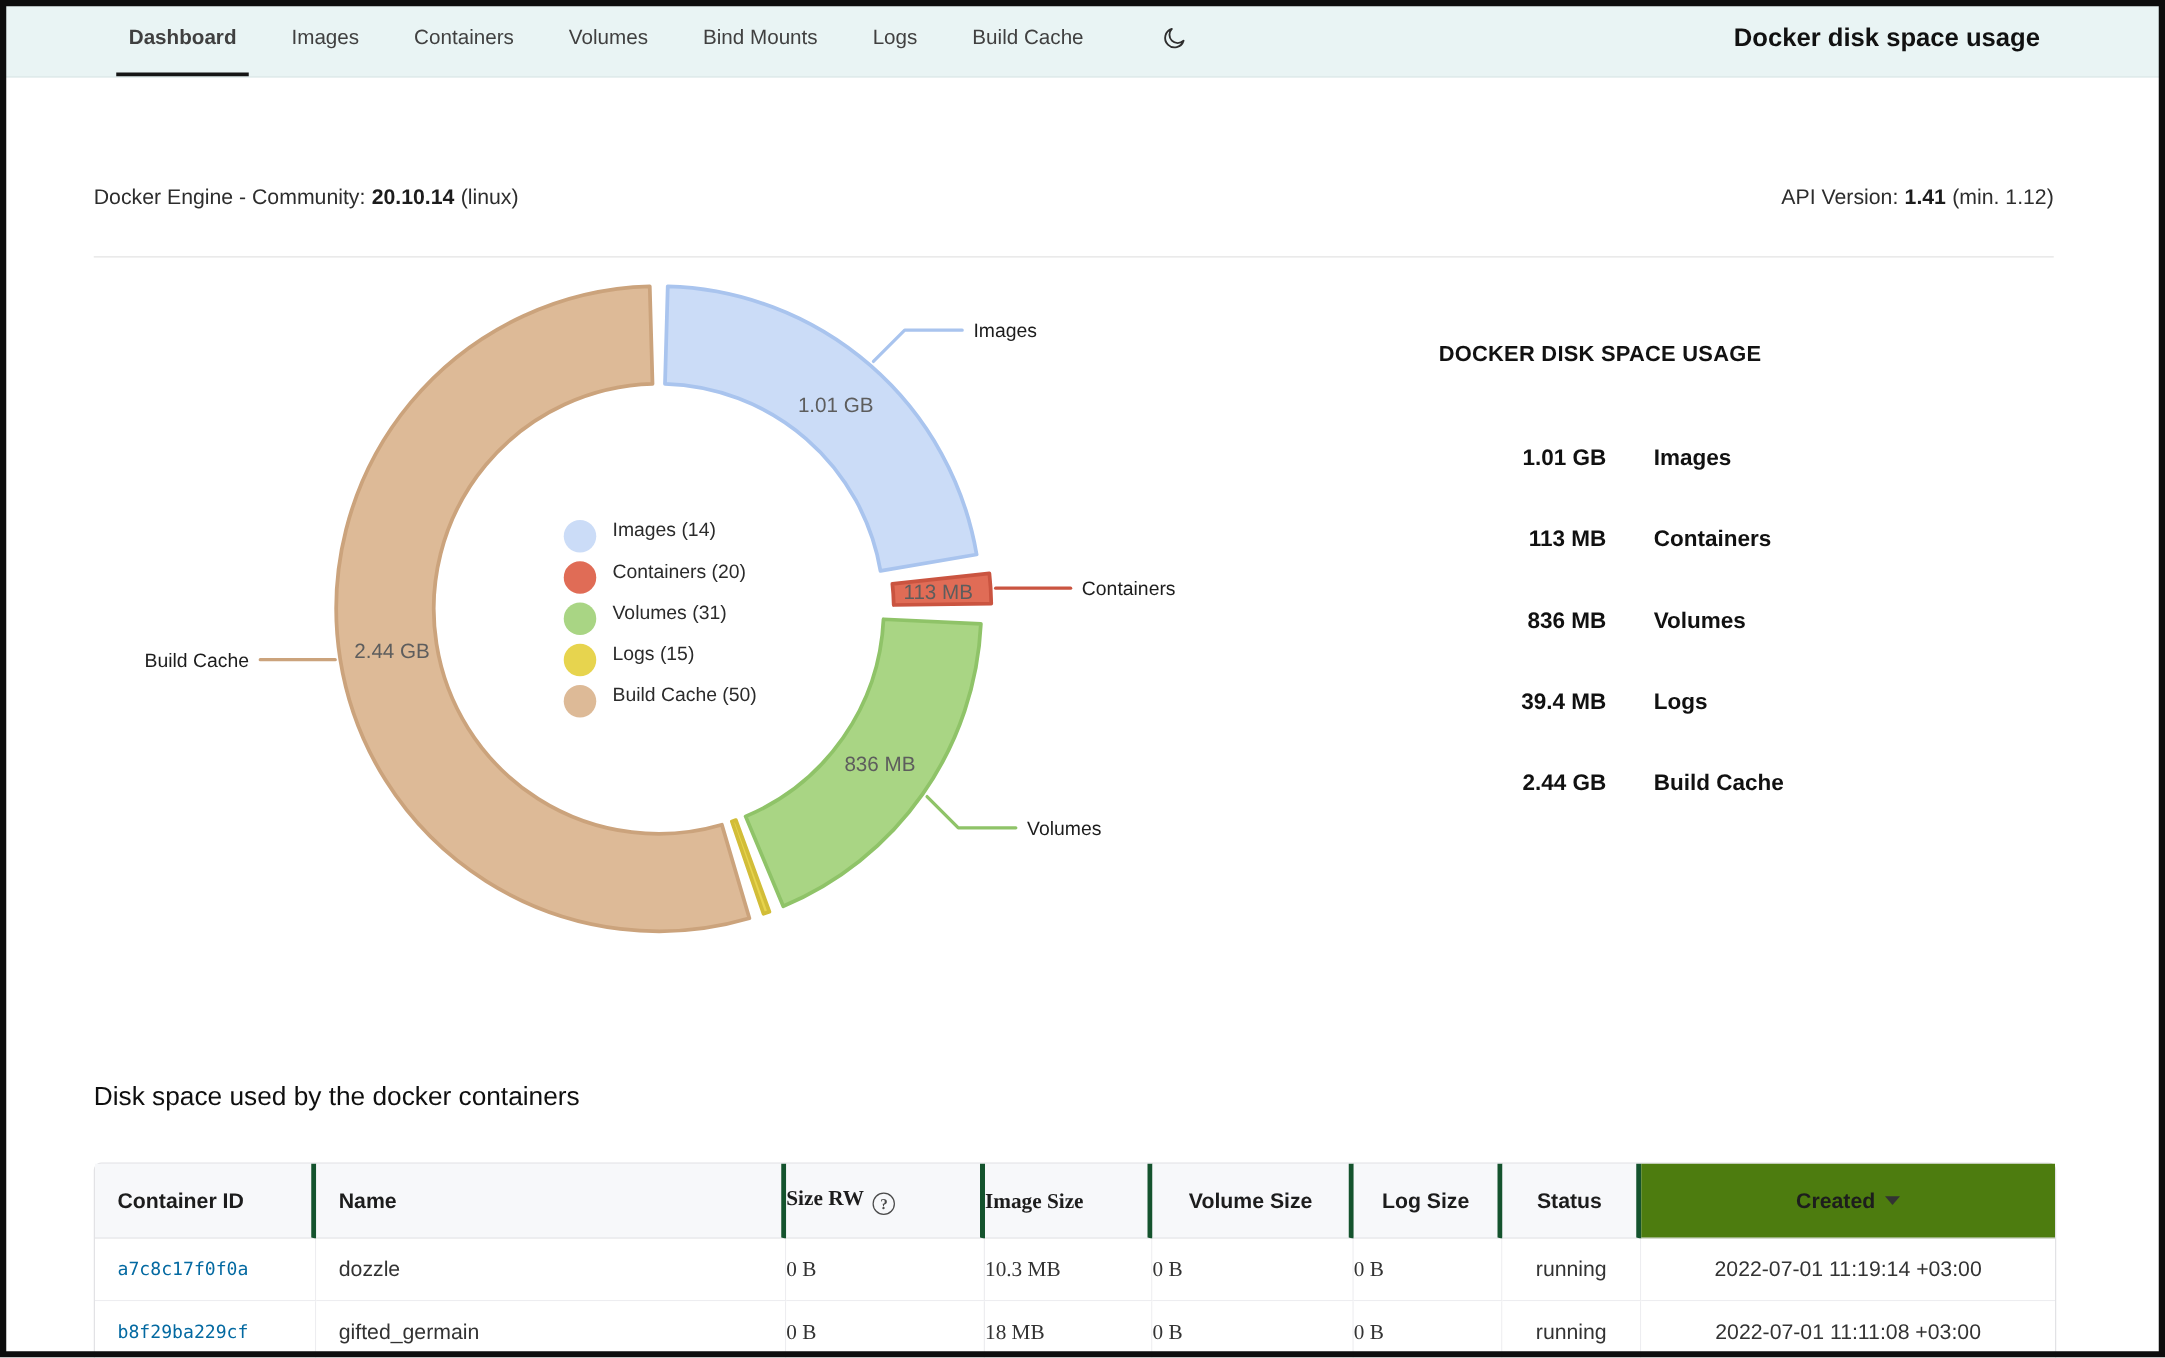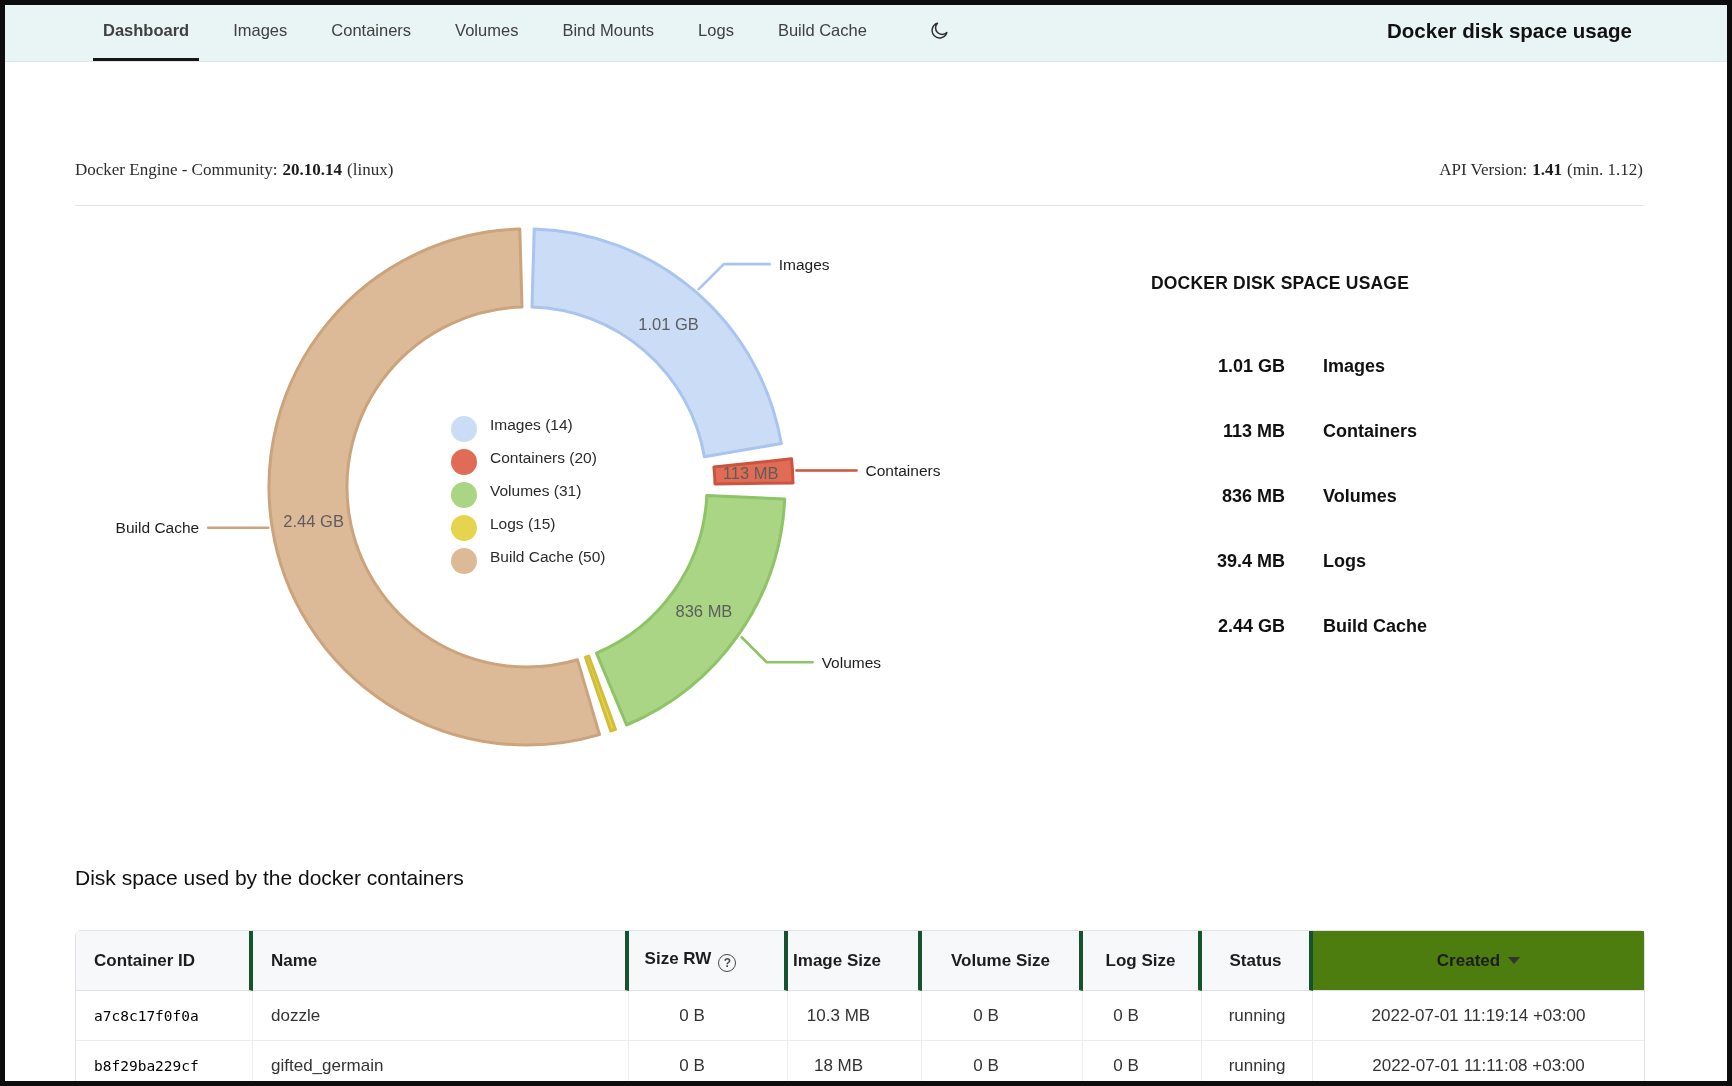--- a/index.html
+++ b/index.html
@@ -29,22 +29,22 @@
     background:none; border:none; cursor:pointer; display:flex; align-items:center;
     margin-left:22px; padding:0 6px;
   }
   .app-title {
     position:absolute; right:100px; top:0; height:62px; display:flex; align-items:center;
     font-size:20.5px; font-weight:bold; color:#111;
   }
 
   
   .engine-row {
-    position:absolute; left:75px; top:160px; width:1568px;
-    display:flex; justify-content:space-between; font-size:17px; color:#2d2d2d;font-family:Liberation Serif, serif;
+    position:absolute; left:75px; top:148px; width:1568px;
+    display:flex; justify-content:space-between; font-size:17px; color:#2d2d2d;
   }
   .engine-row b { margin:0 5px; color:#1c1c1c; }
   .rule { position:absolute; left:75px; top:205px; width:1568px; height:1px; background:#e3e3e3; }
 
   
   .donut { position:absolute; left:75px; top:210px; }
   .legend { position:absolute; left:451px; top:416px; }
   .legend-item { display:flex; align-items:flex-start; height:33px; }
   .legend-dot { width:26px; height:26px; border-radius:50%; margin-right:13px; flex:none; }
   .legend-label { font-size:15.5px; color:#2b2b2b; white-space:nowrap; }
@@ -67,23 +67,23 @@
   }
   .ctable th {
     height:60px; background:#f7f8fa; font-weight:bold; color:#1d1d1d;
     border-right:4px solid #14532d; border-bottom:1px solid #e2e2e5; cursor:pointer;
   }
   .ctable th:last-child, .ctable td:last-child { border-right:none; }
   .ctable th.sorted { background:#4d7c0f; }
   .ctable td { height:50px; border-right:1px solid #ededf0; border-bottom:1px solid #ededf0; background:#fff; }
   .ctable tr:last-child td { border-bottom:none; }
   .al { text-align:left; padding-left:18px; }
-  .ar { text-align:center; padding-right:32px; }
+  .ar { text-align:left; padding-right:32px;font-family:Liberation Serif, serif; }
   .ac { text-align:center; }
-  .mono { font-family:"DejaVu Sans Mono", monospace; font-size:14.5px; color:#000000; }
+  .mono { font-family:"DejaVu Sans Mono", monospace; font-size:14.5px; color:#0369a1; }
   .help-icon {
     display:inline-flex; align-items:center; justify-content:center;
     width:18px; height:18px; border:1.5px solid #4a4a4a; border-radius:50%;
     font-size:12px; font-weight:bold; color:#4a4a4a; margin-left:7px; vertical-align:-3px;
   }
   .sort-caret {
     display:inline-block; width:0; height:0; margin-left:8px; vertical-align:2px;
     border-left:6px solid transparent; border-right:6px solid transparent; border-top:7px solid #333;
   }
 </style>

